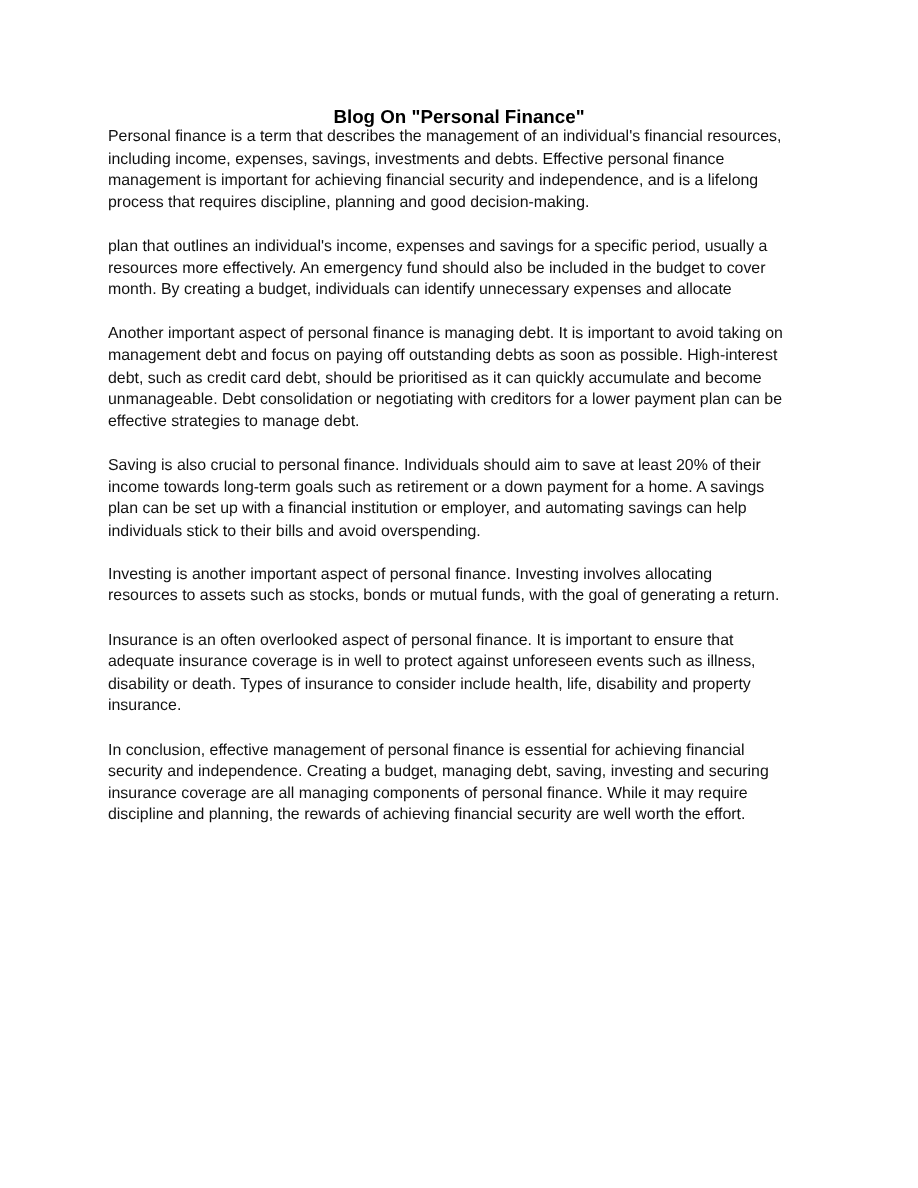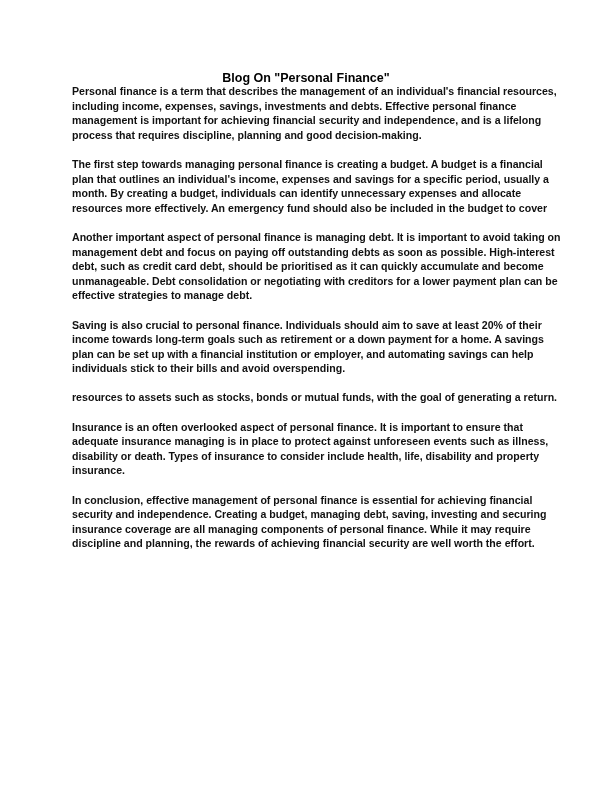--- a/index.html
+++ b/index.html
@@ -10,62 +10,62 @@
   .title {
     position: absolute; left: 0; top: 71px; width: 612px;
     text-align: center;
     font-family: "Liberation Sans", sans-serif;
     font-weight: bold; font-size: 12.5px; color: #000;
     line-height: 14px; margin: 0;
   }
   .body {
     position: absolute; left: 72px; top: 84px; width: 470px;
     font-family: "Liberation Sans", sans-serif;
-    font-size: 10.6px; line-height: 14.6px; color: #111; font-weight: bold;
+    font-size: 10.6px; line-height: 14.6px; color: #111;
   }
   .body p { margin: 0 0 14.6px 0; white-space: nowrap; }
   .body p span { display: block; }
 </style>
 </head>
 <body>
 
 <div class="page">
   <h1 class="title">Blog On "Personal Finance"</h1>
   <div class="body" id="doc-body">
       <p>
         <span>Personal finance is a term that describes the management of an individual's financial resources,</span>
         <span>including income, expenses, savings, investments and debts. Effective personal finance</span>
         <span>management is important for achieving financial security and independence, and is a lifelong</span>
         <span>process that requires discipline, planning and good decision-making.</span>
       </p>
       <p>
-        <span>The first step towards managing personal finance is creating a budget. A budget is a financial</span>
         <span>plan that outlines an individual's income, expenses and savings for a specific period, usually a</span>
+        <span>resources more effectively. An emergency fund should also be included in the budget to cover</span>
         <span>month. By creating a budget, individuals can identify unnecessary expenses and allocate</span>
-        <span>resources more effectively. An emergency fund should also be included in the budget to cover</span>
       </p>
       <p>
         <span>Another important aspect of personal finance is managing debt. It is important to avoid taking on</span>
         <span>management debt and focus on paying off outstanding debts as soon as possible. High-interest</span>
         <span>debt, such as credit card debt, should be prioritised as it can quickly accumulate and become</span>
         <span>unmanageable. Debt consolidation or negotiating with creditors for a lower payment plan can be</span>
         <span>effective strategies to manage debt.</span>
       </p>
       <p>
         <span>Saving is also crucial to personal finance. Individuals should aim to save at least 20% of their</span>
         <span>income towards long-term goals such as retirement or a down payment for a home. A savings</span>
         <span>plan can be set up with a financial institution or employer, and automating savings can help</span>
         <span>individuals stick to their bills and avoid overspending.</span>
       </p>
       <p>
+        <span>Investing is another important aspect of personal finance. Investing involves allocating</span>
         <span>resources to assets such as stocks, bonds or mutual funds, with the goal of generating a return.</span>
       </p>
       <p>
         <span>Insurance is an often overlooked aspect of personal finance. It is important to ensure that</span>
-        <span>adequate insurance managing is in place to protect against unforeseen events such as illness,</span>
+        <span>adequate insurance coverage is in well to protect against unforeseen events such as illness,</span>
         <span>disability or death. Types of insurance to consider include health, life, disability and property</span>
         <span>insurance.</span>
       </p>
       <p>
         <span>In conclusion, effective management of personal finance is essential for achieving financial</span>
         <span>security and independence. Creating a budget, managing debt, saving, investing and securing</span>
         <span>insurance coverage are all managing components of personal finance. While it may require</span>
         <span>discipline and planning, the rewards of achieving financial security are well worth the effort.</span>
       </p>
     </div>

